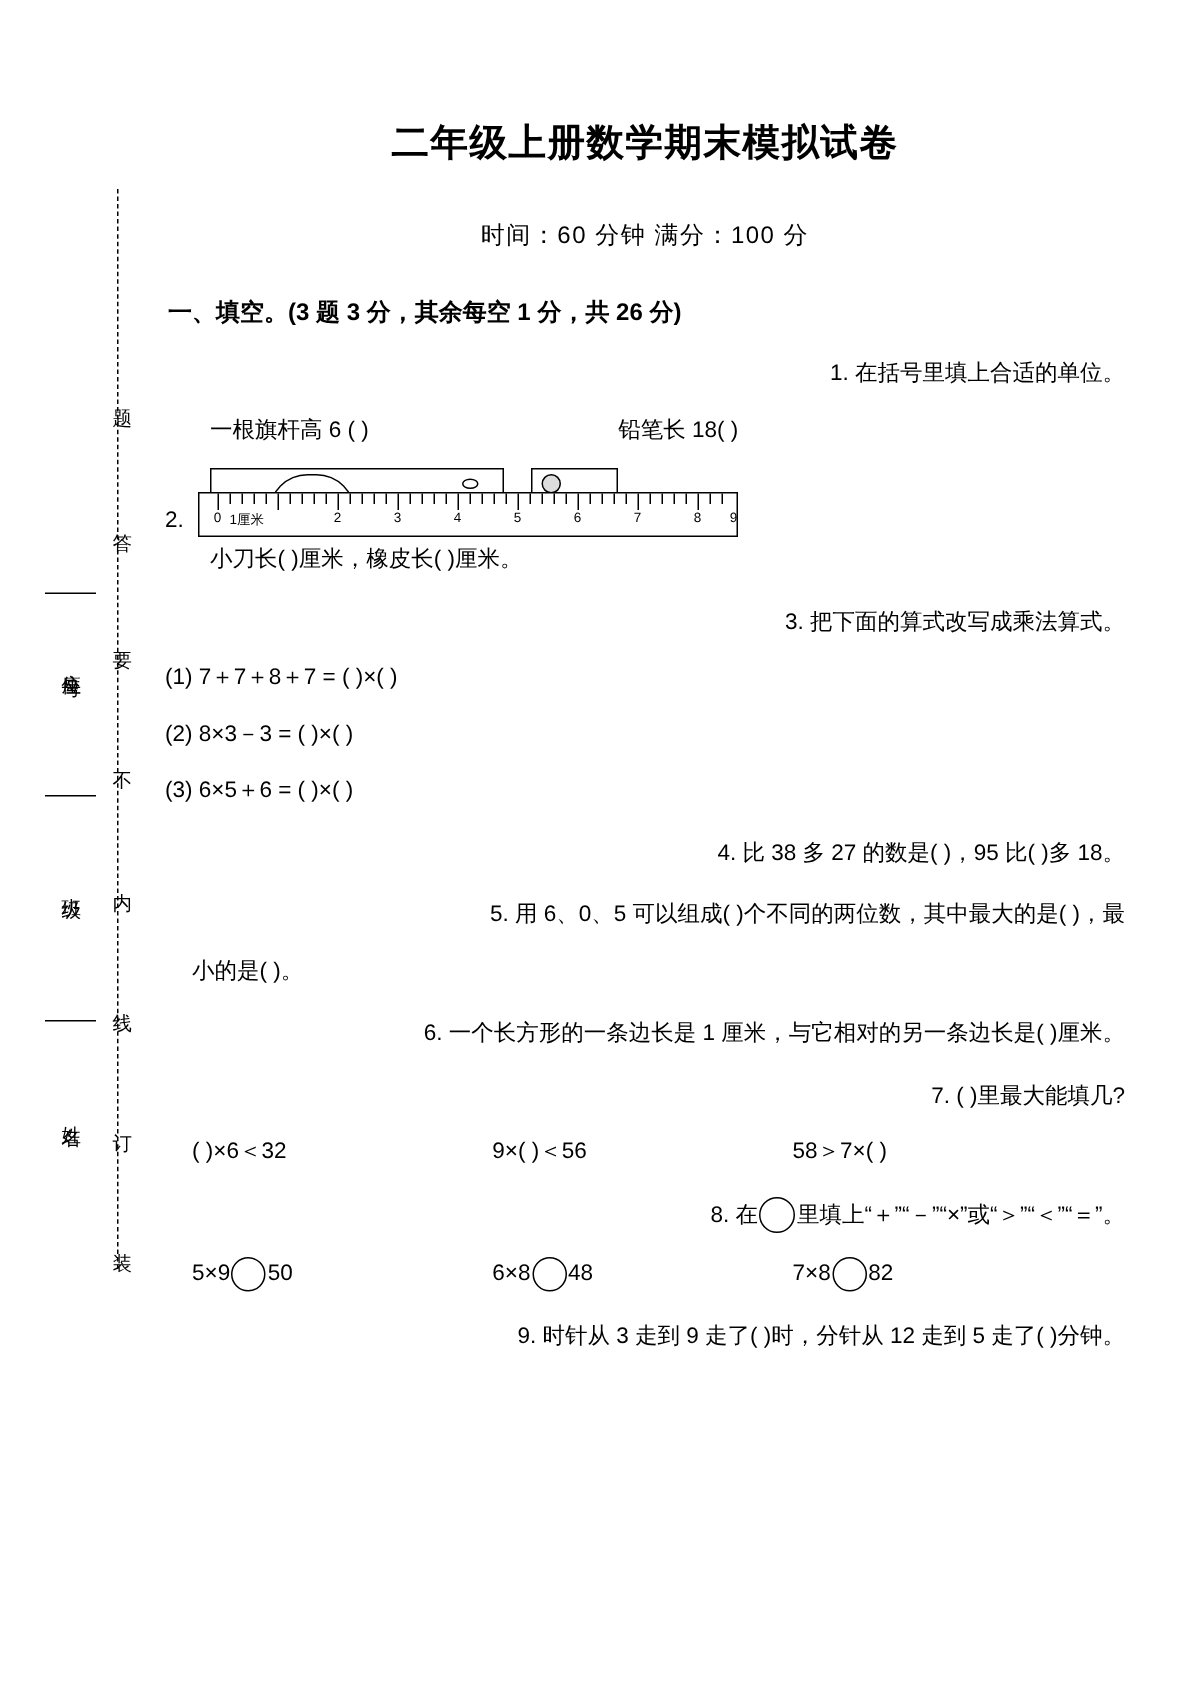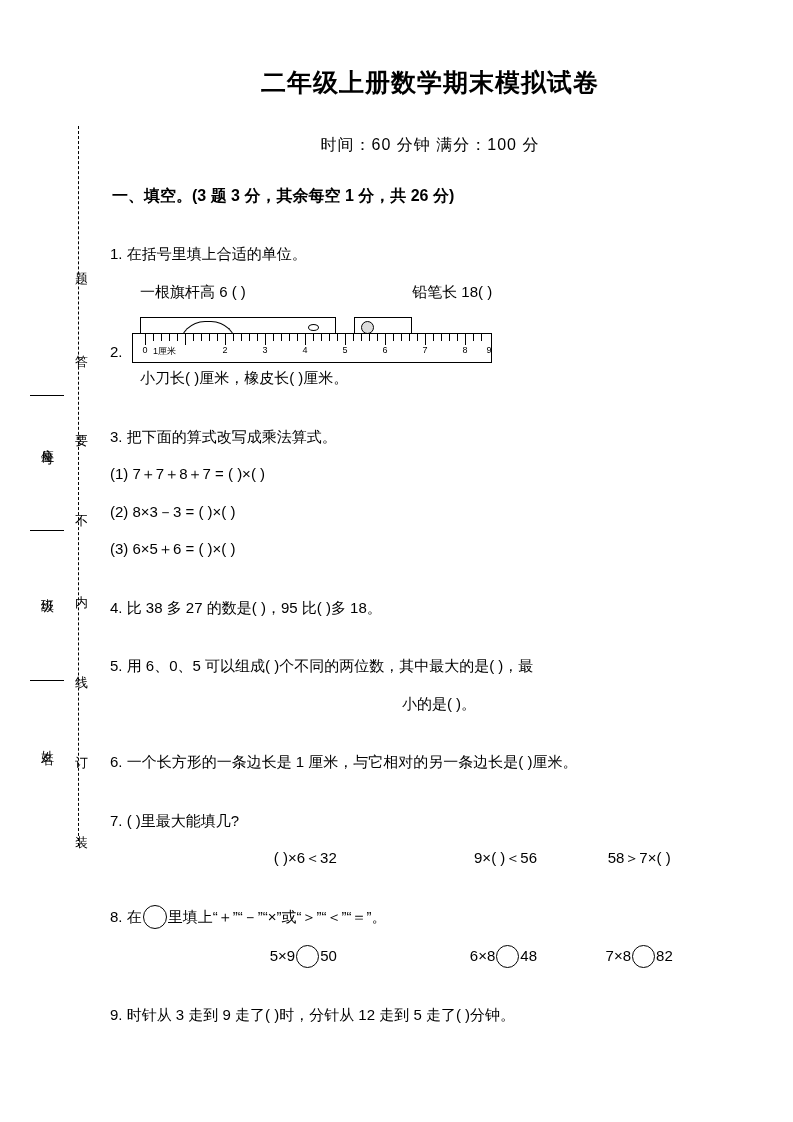--- a/index.html
+++ b/index.html
@@ -51,21 +51,21 @@
     position: absolute;
     left: 30px;
     width: 34px;
     border-top: 1px solid #000;
   }
 
   
   .page {
     position: absolute;
     left: 110px;
-    top: 4px;
+    top: 16px;
     width: 640px;
     height: 962px;
   }
   h1.title {
     font-family: "Liberation Sans", sans-serif;
     font-weight: bold;
     font-size: 25px;
     text-align: center;
     margin: 62px 0 0 0;
     letter-spacing: 1px;
@@ -80,31 +80,32 @@
   .sec-head {
     font-family: "Liberation Sans", sans-serif;
     font-weight: bold;
     font-size: 16px;
     margin-top: 30px;
     margin-left: 2px;
   }
   .q {
     font-size: 15px;
     font-family: "Liberation Sans", sans-serif;
-    margin-top: 36px;
+    margin-top: 19px;
     line-height: 1.5;
+    text-align: right;
   }
   .sub {
     font-size: 15px;
     font-family: "Liberation Sans", sans-serif;
     margin-top: 15px;
     line-height: 1.5;
   }
   .indent1 { margin-left: 30px; }
-  .indent2 { margin-left: 18px; text-align: center; }
+  .indent2 { margin-left: 18px; }
   .row-2col > span.c1 { display:inline-block; width: 268px; }
   .row-3col > span.c { display:inline-block; width: 196px; }
 
   
   .ruler-wrap {
     position: relative;
     height: 46px;
     margin-top: 14px;
     margin-left: 22px;
   }

